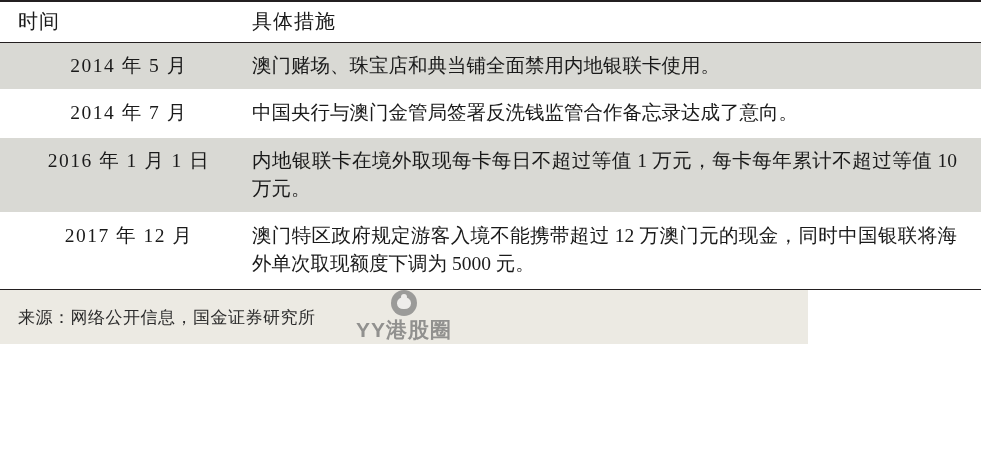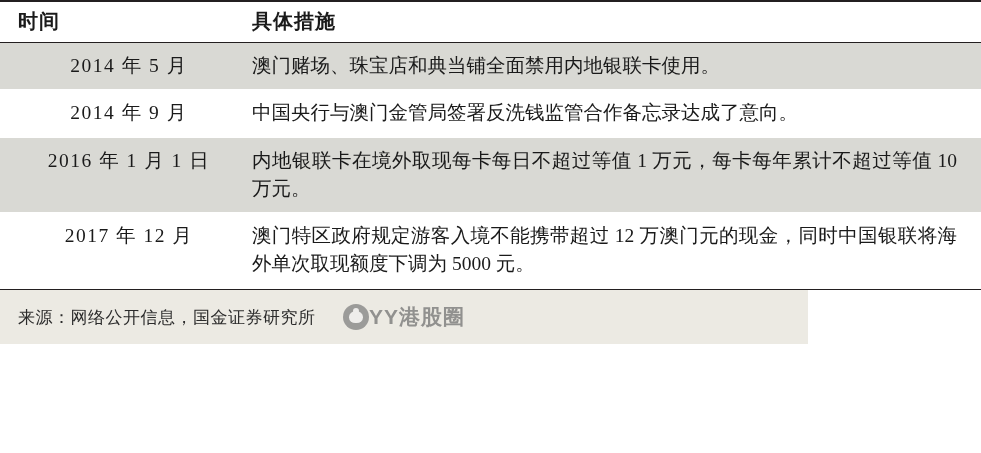--- a/index.html
+++ b/index.html
@@ -25,21 +25,21 @@
     border-collapse: collapse;
     table-layout: fixed;
   }
   table.data-table col.c1 { width: 240px; }
   table.data-table col.c2 { width: 741px; }
 
   .hdr-row td {
     border-top: 2px solid #231f20;
     border-bottom: 1.5px solid #231f20;
     background: #ffffff;
-    font-weight: bold;
+    font-weight: normal;
     font-size: 20px;
     color: #1a1a1a;
     padding: 6px 0 7px 18px;
     letter-spacing: 1px;
   }
   .hdr-row td.col2 {
     padding-left: 12px;
   }
 
   .data-row td {
@@ -89,20 +89,21 @@
     letter-spacing: 0.5px;
   }
   .watermark {
     position: absolute;
     left: 50%;
     top: 50%;
     transform: translate(-50%, -50%);
     display: flex;
     align-items: center;
     opacity: 0.72;
+    flex-direction: column;
   }
   .wm-logo {
     width: 26px;
     height: 26px;
     border-radius: 50%;
     background: #7d7d7d;
     position: relative;
     flex: 0 0 auto;
   }
   .wm-logo::before {
@@ -149,21 +150,21 @@
         <td class="col1">时间</td>
         <td class="col2">具体措施</td>
       </tr>
 
       <tr class="data-row shade">
         <td class="col1">2014 年 5 月</td>
         <td class="col2">澳门赌场、珠宝店和典当铺全面禁用内地银联卡使用。</td>
       </tr>
 
       <tr class="data-row plain">
-        <td class="col1">2014 年 9 月</td>
+        <td class="col1">2014 年 7 月</td>
         <td class="col2">中国央行与澳门金管局签署反洗钱监管合作备忘录达成了意向。</td>
       </tr>
 
       <tr class="data-row shade">
         <td class="col1">2016 年 1 月 1 日</td>
         <td class="col2">内地银联卡在境外取现每卡每日不超过等值 1 万元，每卡每年累计不超过等值 10 万元。</td>
       </tr>
 
       <tr class="data-row plain">
         <td class="col1">2017 年 12 月</td>

